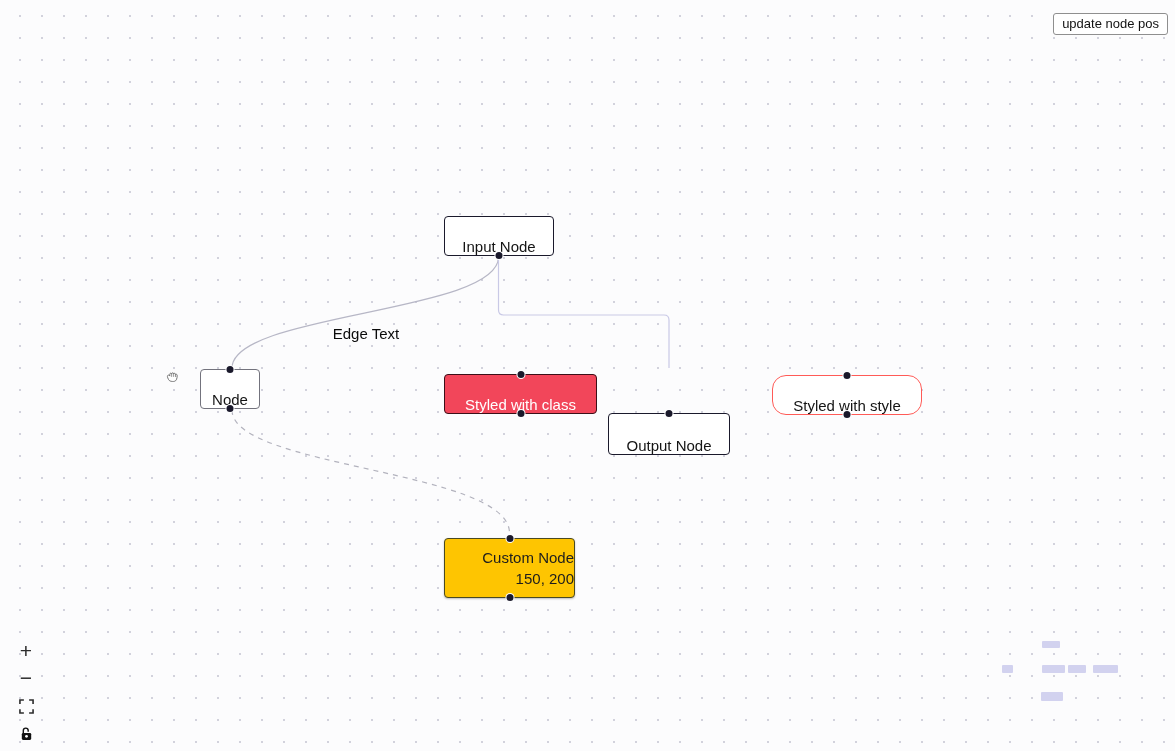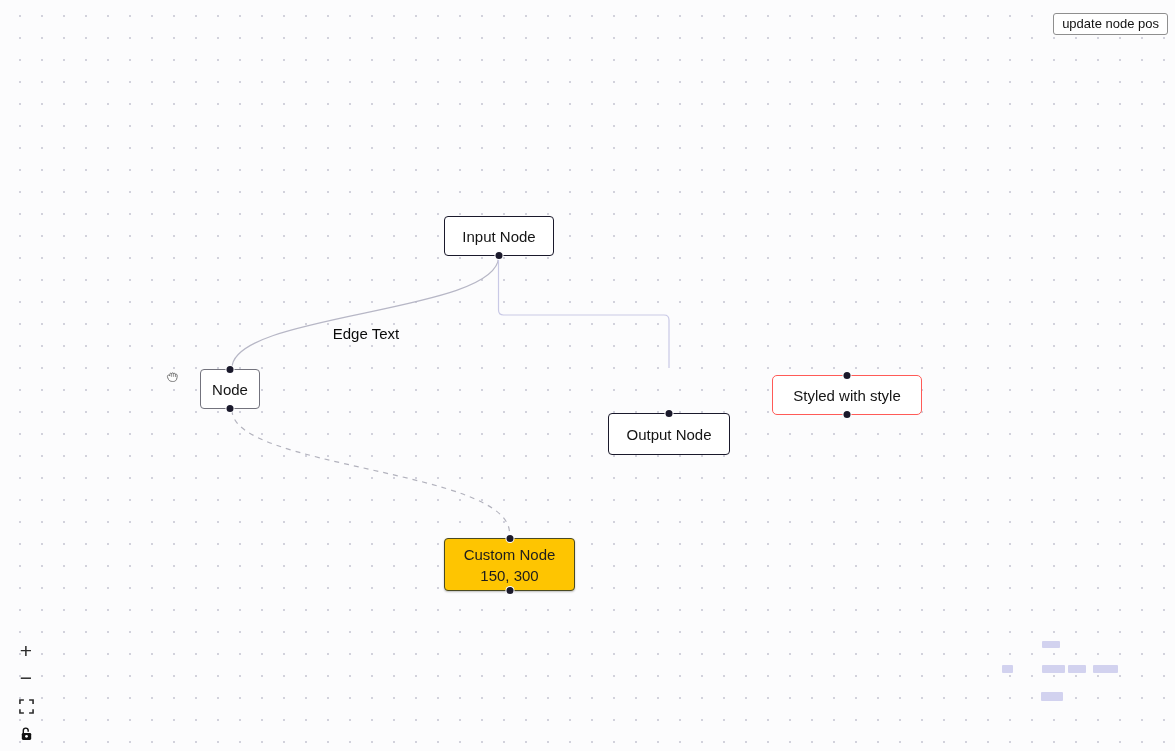--- a/index.html
+++ b/index.html
@@ -29,21 +29,21 @@
     transform: translate(-50%, -50%);
     font-size: 15px;
     color: #0b0b0b;
     white-space: nowrap;
     margin-top: 21px;
   }
 
   
   .node {
     position: absolute;
-    display: flex; align-items: center; justify-content: center;
+    display: flex; align-items: flex-end; justify-content: center;
     background: #ffffff;
     border: 1px solid #1a192b;
     border-radius: 4px;
     font-size: 15px;
     color: #141414;
     text-align: center;
     cursor: default;
   }
   .node .handle {
     position: absolute;
@@ -56,22 +56,22 @@
   }
   .handle.top    { top: -4px; }
   .handle.bottom { bottom: -4px; }
 
   #node-input  { left: 444px; top: 216px; width: 110px; height: 40px; }
   #node-default{ left: 200px; top: 369px; width: 60px;  height: 40px; border-color: #73737d; }
   #node-class  { left: 444px; top: 374px; width: 153px; height: 40px;
                  background: #f2465a; color: #ffffff; border-color: #3c0f18; }
   #node-output { left: 608px; top: 373px; width: 122px; height: 42px; margin-top: 40px; }
   #node-style  { left: 772px; top: 375px; width: 150px; height: 40px;
-                 border: 1.5px solid #ff5b57; border-radius: 5px; }
-  #node-custom { left: 444px; top: 538px; width: 131px; height: 53px;
+                 border: 1.5px solid #ff5b57; border-radius: 14px; }
+  #node-custom { left: 444px; top: 538px; width: 131px; height: 60px;
                  background: #fec501; border-color: #4a4a22;
                  flex-direction: column; line-height: 1.4;
                  box-shadow: 0 1px 2px rgba(0,0,0,.25); color: #1d1d1d; }
 
   
   #update-btn {
     position: absolute;
     top: 13px; right: 7px;
     height: 22px;
     padding: 1px 8px 2px 8px;
@@ -135,35 +135,40 @@
     <span>Input Node</span>
     <span class="handle bottom"></span>
   </div>
 
   <div class="node" id="node-default">
     <span>Node</span>
     <span class="handle top"></span>
     <span class="handle bottom"></span>
   </div>
 
+  <div class="node" id="node-class">
+    <span>Styled with class</span>
+    <span class="handle top"></span>
+    <span class="handle bottom"></span>
+  </div>
 
   <div class="node" id="node-output">
     <span>Output Node</span>
     <span class="handle top"></span>
   </div>
 
   <div class="node" id="node-style">
     <span>Styled with style</span>
     <span class="handle top"></span>
     <span class="handle bottom"></span>
   </div>
 
   <div class="node" id="node-custom">
     <div>Custom Node</div>
-    <div>150, 300</div>
+    <div>150, 200</div>
     <span class="handle top"></span>
     <span class="handle bottom"></span>
   </div>
 
   <svg id="grab-cursor" viewBox="0 0 24 24">
     <path d="M6.5 15 C4.5 11.5 4.2 9 6.2 8.6 C7.2 8.4 7.8 9 8.2 10 L8.2 7.4 C8.2 5.4 10.6 5.4 10.8 7.2 L11 6.6 C11.2 4.8 13.5 4.9 13.6 6.8 L13.8 7 C14.2 5.6 16.2 5.8 16.3 7.5 L16.4 8 C17 7 18.5 7.3 18.6 8.8 C18.7 11 18.4 13.5 17.4 15.3 C16.2 17.4 14 17.8 11.8 17.6 C9.4 17.4 7.6 16.9 6.5 15 Z" fill="#ffffff" stroke="#6b6b6b" stroke-width="1.3" stroke-linejoin="round"></path>
     <path d="M10.8 7.6 V10.6 M13.6 7.2 V10.6 M16.3 8 V10.8" fill="none" stroke="#6b6b6b" stroke-width="1" stroke-linecap="round"></path>
   </svg>
 
   <button id="update-btn">update node pos</button>

